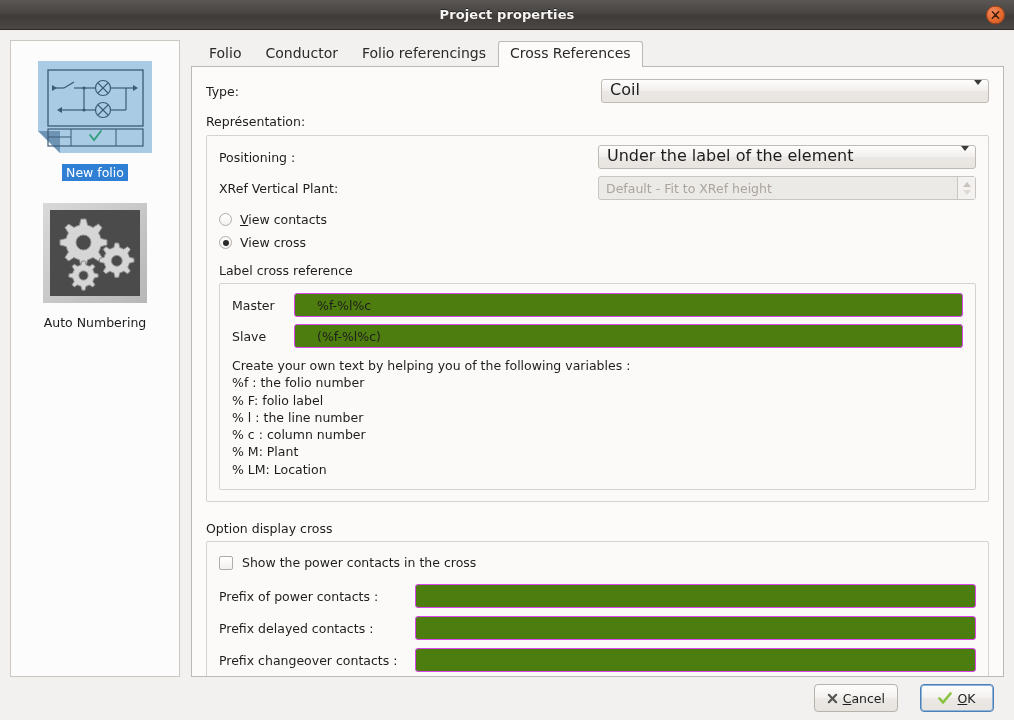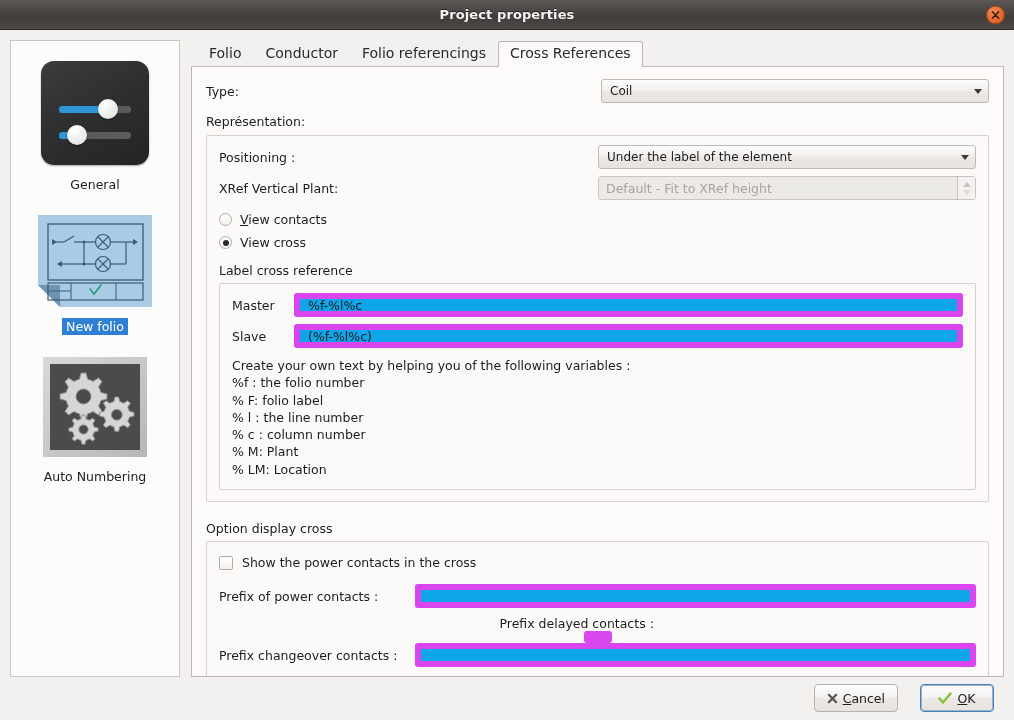--- a/index.html
+++ b/index.html
@@ -171,42 +171,42 @@
   
   .row { display: flex; align-items: center; }
   .lbl { font-size: 12.5px; color: #1d1d1d; }
 
   .combo {
     flex: 1;
     height: 24px;
     background: linear-gradient(to bottom, #fdfdfd 0%, #f2f0ee 48%, #eae7e4 52%, #e8e5e1 100%);
     border: 1px solid #c0bab4;
     border-radius: 3px;
-    display: flex; align-items: center;
+    display: flex; 
     padding: 0 6px 0 8px;
-    font-size: 12px;
+    font-size: 16px;
     cursor: pointer;
     position: relative;
   }
   .combo .val { flex: 1; overflow: hidden; white-space: nowrap; }
   .combo .arrow {
     width: 0; height: 0;
     border-left: 4.5px solid transparent;
     border-right: 4.5px solid transparent;
     border-top: 5px solid #3a3a3a;
     margin-left: 6px;
   }
 
   .textinput {
     height: 24px;
-    background: #0ea5e9;
-    border: 6px solid #d946ef;
+    background: #4d7c0f;
+    border: 1px solid #d946ef;
     border-radius: 3px;
     display: flex; align-items: center;
-    padding: 0 8px;
+    padding: 0 22px;
     font-size: 12.5px;
     color: #1d1d1d;
     overflow: hidden; white-space: nowrap;
   }
   .spin {
     flex: 1;
     height: 24px;
     background: #eceae7;
     border: 1px solid #cac5c0;
     border-radius: 3px;
@@ -310,31 +310,20 @@
       <path d="M1.5 1.5 L8.5 8.5 M8.5 1.5 L1.5 8.5" stroke="#3a1a08" stroke-width="1.6" stroke-linecap="round"></path>
     </svg>
   </div>
 </div>
 
 <div class="dialog-body">
   <div class="main-area">
 
     <div class="sidebar">
 
-      <div class="side-item">
-        <div class="icon-general">
-          <div class="track tr1"></div>
-            <div class="fill fl1"></div>
-            <div class="knob kn1"></div>
-          <div class="track tr2"></div>
-            <div class="fill fl2"></div>
-            <div class="knob kn2"></div>
-        </div>
-        <div class="side-label">General</div>
-      </div>
 
       <div class="side-item selected">
         <svg class="icon-folio" viewBox="0 0 114 92">
           <polygon points="0,0 114,0 114,92 22,92 0,70" fill="#a9cbe3"></polygon>
           <polygon points="0,70 22,70 22,92" fill="#6d94b4"></polygon>
           <rect x="10" y="9" width="95" height="56" fill="none" stroke="#3c5b77" stroke-width="1.3"></rect>
           <line x1="14" y1="27" x2="26" y2="27" stroke="#3c5b77" stroke-width="1.2"></line>
           <polygon points="14,24 14,30 19,27" fill="#3c5b77"></polygon>
           <line x1="26" y1="27" x2="36" y2="21" stroke="#3c5b77" stroke-width="1.2"></line>
           <line x1="36" y1="27" x2="58" y2="27" stroke="#3c5b77" stroke-width="1.2"></line>
@@ -463,21 +452,21 @@
           <div class="groupbox" style="padding:13px 12px 14px 12px;">
             <div class="radio-row" style="margin:0 0 14px 0;">
               <span class="check"></span>
               <span class="lbl">Show the power contacts in the cross</span>
             </div>
 
             <div class="row" style="margin-bottom:8px;">
               <div class="lbl" style="width:196px;">Prefix of power contacts :</div>
               <div class="textinput" style="flex:1;"></div>
             </div>
-            <div class="row" style="margin-bottom:0;flex-direction:column;">
+            <div class="row" style="margin-bottom:8px;">
               <div class="lbl" style="width:196px;">Prefix delayed contacts :</div>
               <div class="textinput" style="flex:1;"></div>
             </div>
             <div class="row">
               <div class="lbl" style="width:196px;">Prefix changeover contacts :</div>
               <div class="textinput" style="flex:1;"></div>
             </div>
           </div>
 
         </div>

